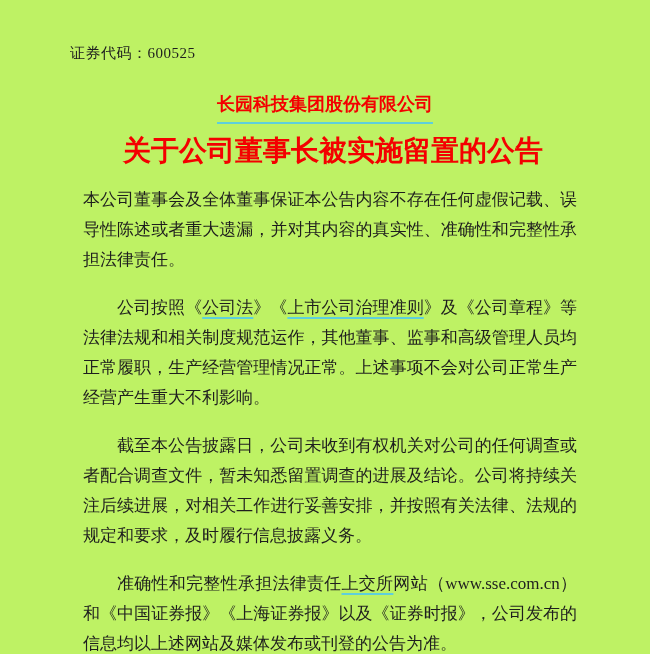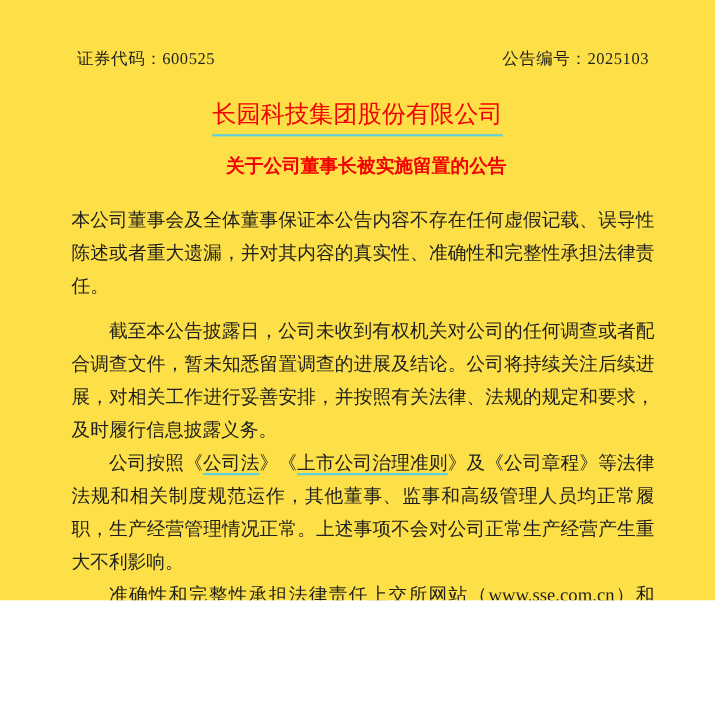--- a/index.html
+++ b/index.html
@@ -4,91 +4,90 @@
 <style>
   :root {
     --title-red: #f40000;
     --cyan: #5ecfdc;
     --body-color: #1e1e1e;
   }
   html, body { margin: 0; padding: 0; background: #ffffff; }
   .page {
     position: relative;
     width: 650px;
-    height: 546px;
-    background: #fde047;
+    height: 654px;
+    background: #bef264;
     overflow: hidden;
     font-family: "Liberation Serif", "DejaVu Serif", serif;
     color: var(--body-color);
   }
   .header-row {
     display: flex;
     justify-content: space-between;
     margin: 44px 60px 0 70px;
     font-size: 15px;
     letter-spacing: 0.5px;
     white-space: nowrap;
   }
   .titles { text-align: center; }
   .title-company {
     margin: 26px 0 0 0;
     font-family: "Liberation Sans", "DejaVu Sans", sans-serif;
-    font-weight: normal;
-    font-size: 22px;
+    font-weight: bold;
+    font-size: 18px;
     line-height: 30px;
     color: var(--title-red);
   }
   .title-company .title-underline {
     display: inline-block;
     border-bottom: 2px solid var(--cyan);
     padding-bottom: 3px;
   }
   .title-subject {
     margin: 11px 0 0 16px;
     font-family: "Liberation Sans", "DejaVu Sans", sans-serif;
     font-weight: bold;
-    font-size: 17px;
+    font-size: 28px;
     line-height: 32px;
     color: var(--title-red);
   }
   .doc-body {
     margin: 18px 55px 0 65px;
     font-size: 17px;
     line-height: 30px;
     text-align: justify;
   }
-  .para { margin: 0; }
+  .para { margin: 18px; }
   .disclaimer { margin-bottom: 11px; }
   .indent { text-indent: 2em; }
   .cyan-underline {
     text-decoration: underline;
     text-decoration-color: var(--cyan);
     text-decoration-thickness: 2px;
     text-underline-offset: 4px;
   }
 </style>
 </head>
 <body>
 
 <div class="page">
 
   <div class="header-row">
     <span>证券代码：600525</span>
-    <span>公告编号：2025103</span>
   </div>
 
   <div class="titles">
     <h1 class="title-company">
       <span class="title-underline">长园科技集团股份有限公司</span>
     </h1>
     <h2 class="title-subject">关于公司董事长被实施留置的公告</h2>
   </div>
 
   <div class="doc-body">
     <p class="para disclaimer">本公司董事会及全体董事保证本公告内容不存在任何虚假记载、误导性陈述或者重大遗漏，并对其内容的真实性、准确性和完整性承担法律责任。</p>
     <div>
+        <p class="para indent"><span>公司按照《</span><span class="cyan-underline">公司法</span><span>》《</span><span class="cyan-underline">上市公司治理准则</span><span>》及《公司章程》等法律法规和相关制度规范运作，其他董事、监事和高级管理人员均正常履职，生产经营管理情况正常。上述事项不会对公司正常生产经营产生重大不利影响。</span></p>
         <p class="para indent"><span>截至本公告披露日，公司未收到有权机关对公司的任何调查或者配合调查文件，暂未知悉留置调查的进展及结论。公司将持续关注后续进展，对相关工作进行妥善安排，并按照有关法律、法规的规定和要求，及时履行信息披露义务。</span></p>
-        <p class="para indent"><span>公司按照《</span><span class="cyan-underline">公司法</span><span>》《</span><span class="cyan-underline">上市公司治理准则</span><span>》及《公司章程》等法律法规和相关制度规范运作，其他董事、监事和高级管理人员均正常履职，生产经营管理情况正常。上述事项不会对公司正常生产经营产生重大不利影响。</span></p>
         <p class="para indent"><span>准确性和完整性承担法律责任</span><span class="cyan-underline">上交所</span><span>网站（www.sse.com.cn）和《中国证券报》《上海证券报》以及《证券时报》，公司发布的信息均以上述网站及媒体发布或刊登的公告为准。</span></p>
       </div>
   </div>
 
 </div>
 
 </body></html>

